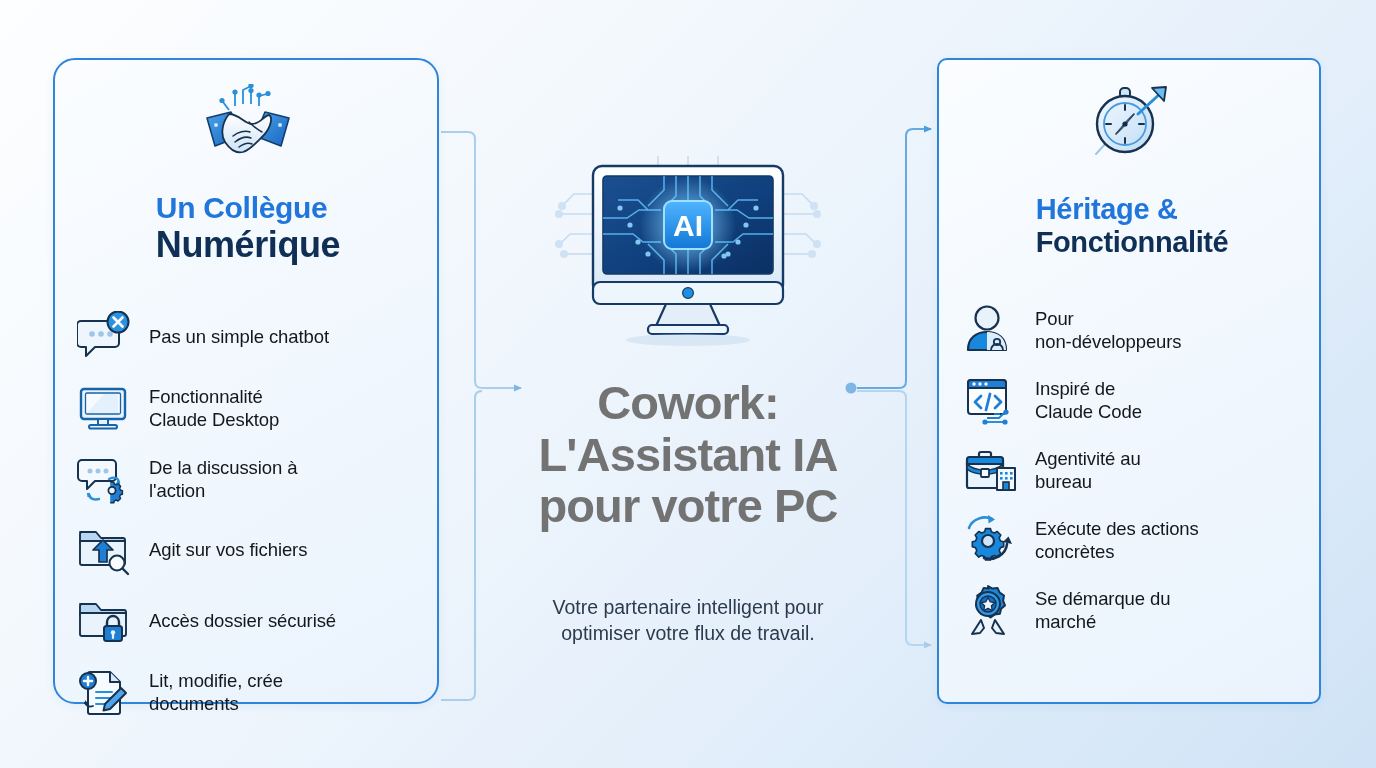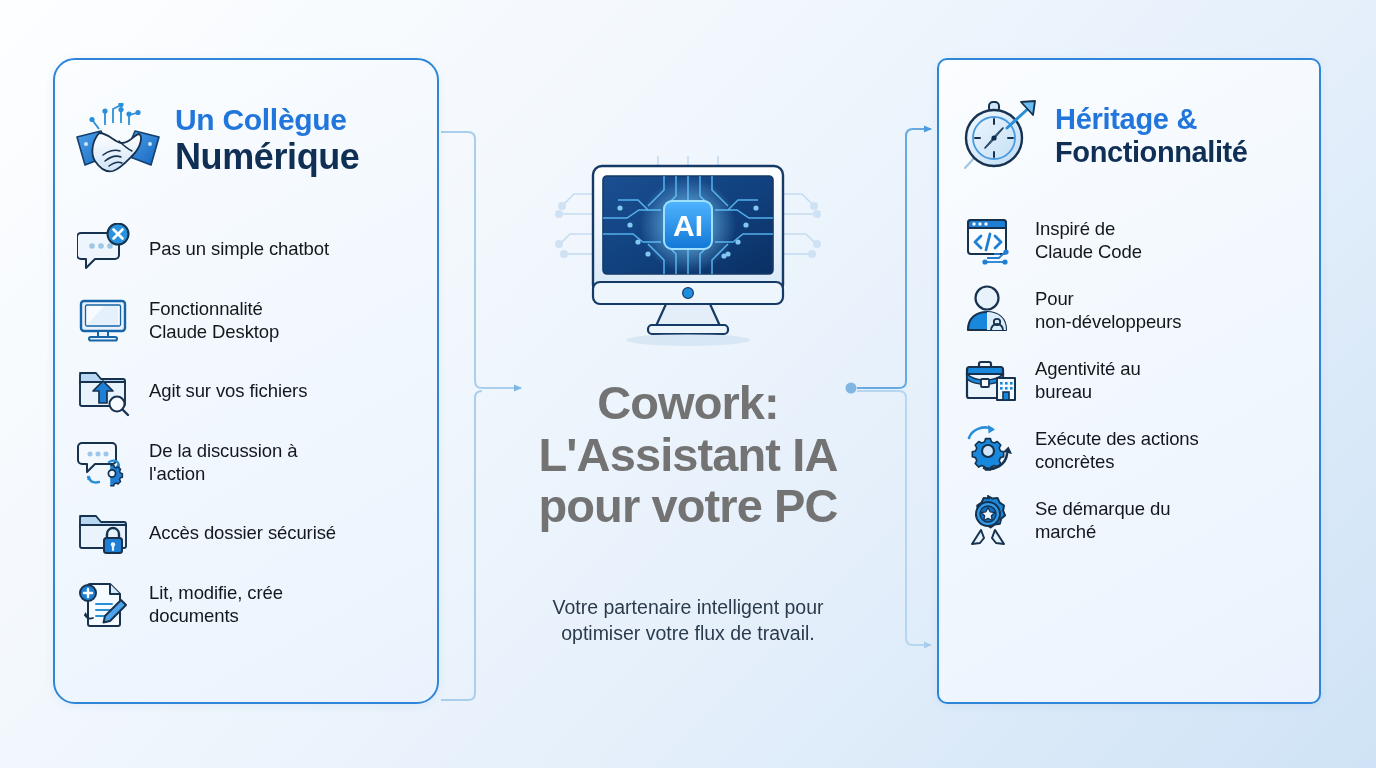--- a/index.html
+++ b/index.html
@@ -22,20 +22,21 @@
     background: linear-gradient(150deg, #fbfdff 0%, #f2f8fe 45%, #eaf3fd 100%);
     box-shadow: 0 2px 10px rgba(40,110,180,0.07);
     box-sizing: border-box;
   }
   #panel-left  { left: 53px;  top: 58px; width: 386px; height: 646px; }
   #panel-right { left: 937px; top: 58px; width: 384px; height: 646px; border-radius: 10px; }
 
   .panel-head {
     display: flex; align-items: center; gap: 14px;
     padding: 24px 16px 0 20px;
+    flex-direction: column;
   }
   .panel-head .head-icon { flex: 0 0 auto; width: 86px; height: 74px; }
   #panel-right .panel-head { padding-left: 22px; }
   #panel-right .panel-head .head-icon { width: 80px; height: 76px; }
 
   .head-title { line-height: 1.06; }
   .head-title .l1 {
     display: block; color: #2176db; font-size: 30px; font-weight: 700;
     letter-spacing: -0.3px;
   }
@@ -190,51 +191,51 @@
             <rect x="12" y="43" width="28" height="3.6" rx="1.8" fill="#eaf3fc" stroke="#1565a8" stroke-width="2"></rect>
           </svg>
         </span>
         <span class="item-label">Fonctionnalité
 Claude Desktop</span>
       </li>
 
       <li class="item">
         <span class="item-icon">
           <svg viewBox="0 0 56 52" width="56" height="52">
-            <path d="M3,8 h16 l5,6 h22 a2,2 0 0 1 2,2 v3 h-45 v-9 a2,2 0 0 1 2,-2 z" fill="#b7d7f3" stroke="#17324f" stroke-width="1.9" stroke-linejoin="round"></path>
-            <path d="M3,17 h45 v22 a2,2 0 0 1 -2,2 h-41 a2,2 0 0 1 -2,-2 z" fill="#e9f3fc" stroke="#17324f" stroke-width="1.9" stroke-linejoin="round"></path>
-            <path d="M22,38 v-12 h-6 l10,-10 l10,10 h-6 v12 z" fill="#1e7fd4" stroke="#17324f" stroke-width="1.7" stroke-linejoin="round"></path>
-            <circle cx="40" cy="39" r="7.5" fill="#f7fbff" stroke="#17324f" stroke-width="2"></circle>
-            <path d="M45.5,44.5 L51,50" stroke="#17324f" stroke-width="2.4" stroke-linecap="round"></path>
-          </svg>
-        </span>
-        <span class="item-label">Agit sur vos fichiers</span>
-      </li>
-
-      <li class="item">
-        <span class="item-icon">
-          <svg viewBox="0 0 56 52" width="56" height="52">
             <path d="M5,7 h30 a4,4 0 0 1 4,4 v13 a4,4 0 0 1 -4,4 h-17 l-8,8 v-8 h-5 a4,4 0 0 1 -4,-4 v-13 a4,4 0 0 1 4,-4 z" fill="#f3f9fe" stroke="#17324f" stroke-width="2" stroke-linejoin="round"></path>
             <g fill="#9dc6e8">
                 <circle cx="13" cy="18" r="2.5"></circle>
                 <circle cx="21" cy="18" r="2.5"></circle>
                 <circle cx="29" cy="18" r="2.5"></circle>
               </g>
             <path d="M32,26 q9,-4 10,4" fill="none" stroke="#2a8fd8" stroke-width="2.4" stroke-linecap="round"></path>
             <path d="M40.5,27.5 l2,4.5 l-4.5,0.8 z" fill="#2a8fd8"></path>
             <g transform="translate(35,36)">
               <path d="M-3.2,-12.5 h6.4 l1,3.6 l3.3,1.4 l3.3,-1.7 l4.5,4.5 l-1.7,3.3 l1.4,3.3 l3.6,1 v6.4 l-3.6,1 l-1.4,3.3 l1.7,3.3 l-4.5,4.5 l-3.3,-1.7 l-3.3,1.4 l-1,3.6 h-6.4" transform="scale(0.56)" fill="#1e7fd4" stroke="#17324f" stroke-width="2.6" stroke-linejoin="round"></path>
               <circle cx="0" cy="1.5" r="3.6" fill="#eaf4fd" stroke="#17324f" stroke-width="1.8"></circle>
             </g>
             <path d="M22,46 q-8,2 -11,-5" fill="none" stroke="#2a8fd8" stroke-width="2.4" stroke-linecap="round"></path>
             <path d="M12.5,39.5 l-2.5,4.2 l4.6,0.4 z" fill="#2a8fd8"></path>
           </svg>
         </span>
         <span class="item-label">De la discussion à
 l'action</span>
+      </li>
+
+      <li class="item">
+        <span class="item-icon">
+          <svg viewBox="0 0 56 52" width="56" height="52">
+            <path d="M3,8 h16 l5,6 h22 a2,2 0 0 1 2,2 v3 h-45 v-9 a2,2 0 0 1 2,-2 z" fill="#b7d7f3" stroke="#17324f" stroke-width="1.9" stroke-linejoin="round"></path>
+            <path d="M3,17 h45 v22 a2,2 0 0 1 -2,2 h-41 a2,2 0 0 1 -2,-2 z" fill="#e9f3fc" stroke="#17324f" stroke-width="1.9" stroke-linejoin="round"></path>
+            <path d="M22,38 v-12 h-6 l10,-10 l10,10 h-6 v12 z" fill="#1e7fd4" stroke="#17324f" stroke-width="1.7" stroke-linejoin="round"></path>
+            <circle cx="40" cy="39" r="7.5" fill="#f7fbff" stroke="#17324f" stroke-width="2"></circle>
+            <path d="M45.5,44.5 L51,50" stroke="#17324f" stroke-width="2.4" stroke-linecap="round"></path>
+          </svg>
+        </span>
+        <span class="item-label">Agit sur vos fichiers</span>
       </li>
 
       <li class="item">
         <span class="item-icon">
           <svg viewBox="0 0 56 52" width="56" height="52">
             <path d="M3,9 h16 l5,6 h23 a2,2 0 0 1 2,2 v3 h-46 v-9 a2,2 0 0 1 2,-2 z" fill="#b7d7f3" stroke="#17324f" stroke-width="1.9" stroke-linejoin="round"></path>
             <path d="M3,18 h46 v21 a2,2 0 0 1 -2,2 h-42 a2,2 0 0 1 -2,-2 z" fill="#e9f3fc" stroke="#17324f" stroke-width="1.9" stroke-linejoin="round"></path>
             <path d="M30,32 v-5 a6,6 0 0 1 12,0 v5" fill="none" stroke="#17324f" stroke-width="2.4"></path>
             <rect x="27" y="31" width="18" height="15" rx="2.5" fill="#1e7fd4" stroke="#17324f" stroke-width="2"></rect>
             <circle cx="36" cy="37.5" r="2.2" fill="#eaf4fd"></circle>
@@ -401,20 +402,34 @@
         <span class="l1">Héritage &amp;</span>
         <span class="l2">Fonctionnalité</span>
       </h2>
     </header>
 
     <ul class="item-list" style="list-style:none;margin:0;">
 
       <li class="item">
         <span class="item-icon">
           <svg viewBox="0 0 56 52" width="56" height="52">
+            <circle cx="24" cy="14" r="11.5" fill="#e8f2fb" stroke="#17324f" stroke-width="2.2"></circle>
+            <path d="M5,46 C5,34 13,28 24,28 C35,28 43,34 43,46 Z" fill="#1788dc" stroke="#17324f" stroke-width="2.2" stroke-linejoin="round"></path>
+            <path d="M24,28 C35,28 43,34 43,46 L24,46 Z" fill="#dbecfa"></path>
+            <circle cx="34" cy="38" r="3.2" fill="none" stroke="#17324f" stroke-width="1.8"></circle>
+            <path d="M28,46 a6,6 0 0 1 12,0" fill="none" stroke="#17324f" stroke-width="1.8"></path>
+          </svg>
+        </span>
+        <span class="item-label">Pour
+non-développeurs</span>
+      </li>
+
+      <li class="item">
+        <span class="item-icon">
+          <svg viewBox="0 0 56 52" width="56" height="52">
             <rect x="5" y="6" width="38" height="34" rx="3" fill="#fbfdff" stroke="#17324f" stroke-width="2"></rect>
             <path d="M5,9 a3,3 0 0 1 3,-3 h32 a3,3 0 0 1 3,3 v5 h-38 z" fill="#1e7fd4" stroke="#17324f" stroke-width="2"></path>
             <g fill="#ffffff">
                 <circle cx="11" cy="10" r="1.7"></circle>
                 <circle cx="17" cy="10" r="1.7"></circle>
                 <circle cx="23" cy="10" r="1.7"></circle>
               </g>
             <g stroke="#1e7fd4" stroke-width="2.8" fill="none" stroke-linecap="round" stroke-linejoin="round">
               <path d="M18,22 L12,28 L18,34"></path>
                 <path d="M32,22 L38,28 L32,34"></path>
@@ -432,34 +447,20 @@
               </g>
           </svg>
         </span>
         <span class="item-label">Inspiré de
 Claude Code</span>
       </li>
 
       <li class="item">
         <span class="item-icon">
           <svg viewBox="0 0 56 52" width="56" height="52">
-            <circle cx="24" cy="14" r="11.5" fill="#e8f2fb" stroke="#17324f" stroke-width="2.2"></circle>
-            <path d="M5,46 C5,34 13,28 24,28 C35,28 43,34 43,46 Z" fill="#1788dc" stroke="#17324f" stroke-width="2.2" stroke-linejoin="round"></path>
-            <path d="M24,28 C35,28 43,34 43,46 L24,46 Z" fill="#dbecfa"></path>
-            <circle cx="34" cy="38" r="3.2" fill="none" stroke="#17324f" stroke-width="1.8"></circle>
-            <path d="M28,46 a6,6 0 0 1 12,0" fill="none" stroke="#17324f" stroke-width="1.8"></path>
-          </svg>
-        </span>
-        <span class="item-label">Pour
-non-développeurs</span>
-      </li>
-
-      <li class="item">
-        <span class="item-icon">
-          <svg viewBox="0 0 56 52" width="56" height="52">
             <path d="M16,13 v-3 a2,2 0 0 1 2,-2 h8 a2,2 0 0 1 2,2 v3" fill="none" stroke="#17324f" stroke-width="2.2"></path>
             <rect x="4" y="13" width="36" height="10" rx="2.5" fill="#1788dc" stroke="#17324f" stroke-width="2.2"></rect>
             <path d="M4,20 h36 v22 a2,2 0 0 1 -2,2 h-32 a2,2 0 0 1 -2,-2 z" fill="#eaf4fd" stroke="#17324f" stroke-width="2.2"></path>
             <path d="M4,20 C12,28 32,28 40,20 v5 C32,32 12,32 4,25 Z" fill="#1788dc" stroke="#17324f" stroke-width="1.6"></path>
             <rect x="18" y="25" width="8" height="8" rx="1" fill="#f7fbff" stroke="#17324f" stroke-width="1.8"></rect>
             <rect x="34" y="24" width="18" height="22" fill="#f3f9fe" stroke="#17324f" stroke-width="2" stroke-linejoin="round"></rect>
             <g fill="#1788dc">
               <rect x="37" y="28" width="2.6" height="2.6"></rect>
                 <rect x="42" y="28" width="2.6" height="2.6"></rect>
                 <rect x="47" y="28" width="2.6" height="2.6"></rect>

